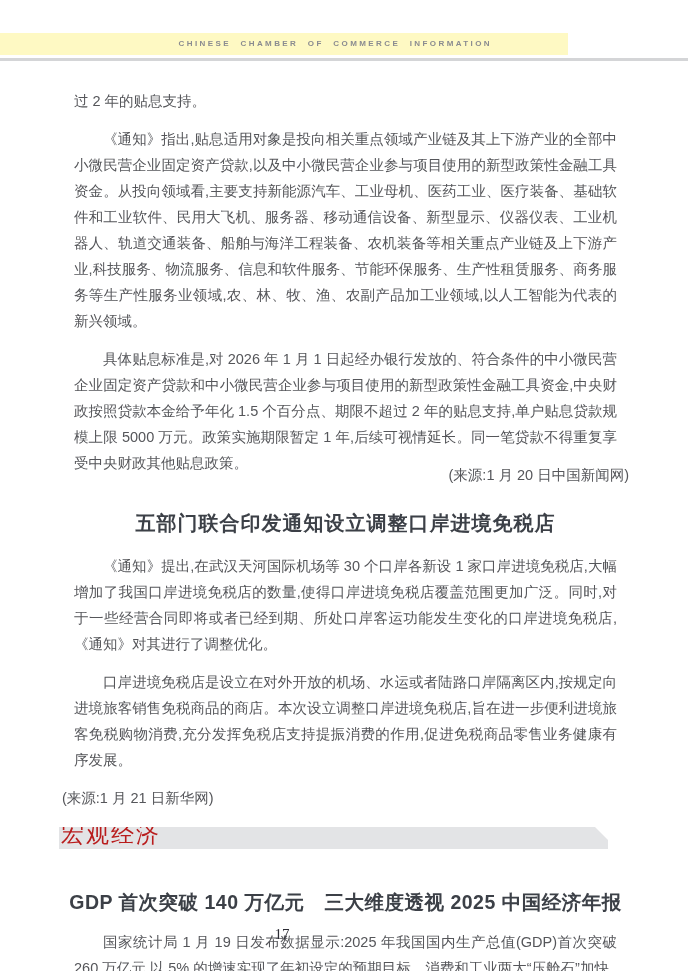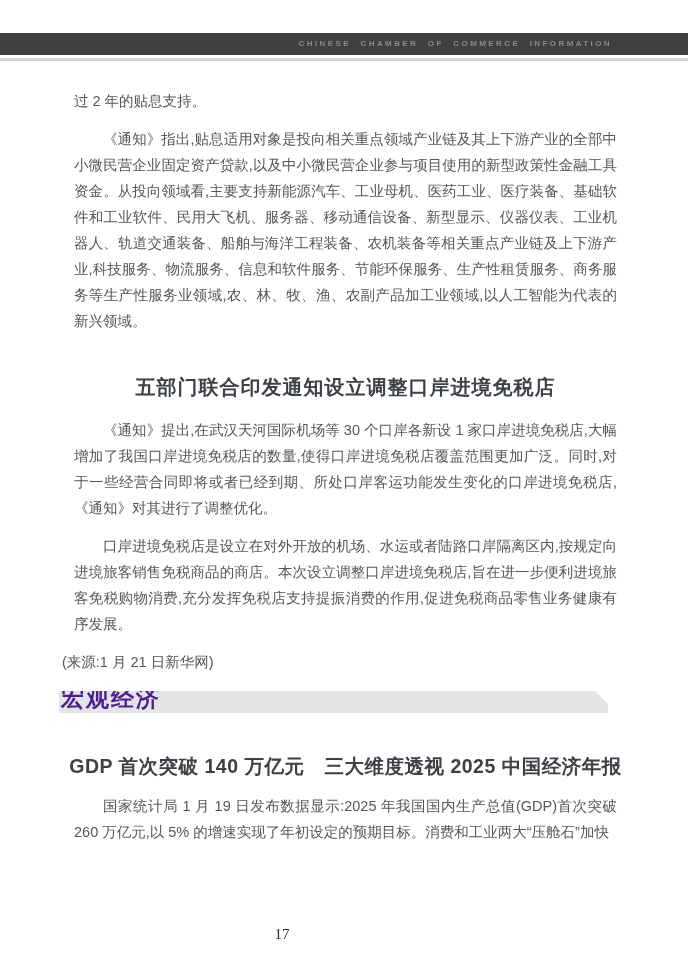--- a/index.html
+++ b/index.html
@@ -2,51 +2,51 @@
 <html><head>
 <meta charset="utf-8">
 <style>
   html,body{margin:0;padding:0;background:#ffffff;}
   .page{
     position:relative;width:688px;height:971px;background:#ffffff;overflow:hidden;
     font-family:"Liberation Sans",sans-serif;
   }
   
   .band{
-    position:absolute;top:33px;left:0;width:688px;height:22px;background:#404040;
+    position:absolute;top:33px;left:0;width:568px;height:22px;background:#fef9c3;
     box-sizing:border-box;padding-right:76px;text-align:right;line-height:22px;
     font-size:8px;font-weight:bold;letter-spacing:2.4px;word-spacing:5px;color:#8a8b90;
   }
   .rule{position:absolute;top:58px;left:0;width:688px;height:3px;background:#d4d5d7;}
   
   .content{
     position:absolute;top:76px;left:62px;width:567px;
     font-size:14.5px;line-height:26px;color:#55565a;text-align:justify;
   }
   .content p{margin:12px;}
   .indent{text-indent:2em;}
   .src-pull{text-align:right;margin-top:-26px;}
   .src-own{text-align:left;}
   .art-title{
     font-size:20px;line-height:30px;font-weight:bold;color:#3c4047;
-    text-align:center;letter-spacing:1px;margin:38px 0 15px 0;
+    text-align:center;letter-spacing:1px;margin:20px 0 15px 0;
   }
   .gdp-title{
     font-size:19.5px;line-height:30px;font-weight:bold;color:#3c4047;
     text-align:center;letter-spacing:0.5px;margin:30px 0 0 0;
   }
   .section-bar{
     position:relative;margin:16px 0 0 -3px;width:549px;height:22px;background:#e3e4e6;
     -webkit-clip-path:polygon(0 0,calc(100% - 13px) 0,100% 13px,100% 100%,0 100%);
     clip-path:polygon(0 0,calc(100% - 13px) 0,100% 13px,100% 100%,0 100%);
   }
   .section-label{
     position:absolute;left:2px;top:-5px;
-    font-family:"Liberation Serif",serif;font-weight:bold;
-    font-size:23px;letter-spacing:2px;color:#4c1d95;
+    font-family:"Liberation Serif",serif;font-weight:normal;
+    font-size:23px;letter-spacing:2px;color:#b91c1c;
   }
   .section-spacer{height:8px;}
   .page-num{
     position:absolute;bottom:28px;left:0;width:564px;text-align:center;
     font-family:"Liberation Serif",serif;font-size:15px;color:#2b2b33;
   }
 </style>
 </head>
 <body>
 
@@ -54,20 +54,22 @@
 
   <div class="band">
     <span>CHINESE CHAMBER OF COMMERCE INFORMATION</span>
   </div>
   <div class="rule"></div>
 
   <div class="content">
 
     <p>过 2 年的贴息支持。</p>
     <p class="indent">《通知》指出,贴息适用对象是投向相关重点领域产业链及其上下游产业的全部中小微民营企业固定资产贷款,以及中小微民营企业参与项目使用的新型政策性金融工具资金。从投向领域看,主要支持新能源汽车、工业母机、医药工业、医疗装备、基础软件和工业软件、民用大飞机、服务器、移动通信设备、新型显示、仪器仪表、工业机器人、轨道交通装备、船舶与海洋工程装备、农机装备等相关重点产业链及上下游产业,科技服务、物流服务、信息和软件服务、节能环保服务、生产性租赁服务、商务服务等生产性服务业领域,农、林、牧、渔、农副产品加工业领域,以人工智能为代表的新兴领域。</p>
+    <p class="indent">具体贴息标准是,对 2026 年 1 月 1 日起经办银行发放的、符合条件的中小微民营企业固定资产贷款和中小微民营企业参与项目使用的新型政策性金融工具资金,中央财政按照贷款本金给予年化 1.5 个百分点、期限不超过 2 年的贴息支持,单户贴息贷款规模上限 5000 万元。政策实施期限暂定 1 年,后续可视情延长。同一笔贷款不得重复享受中央财政其他贴息政策。</p>
+    <div class="src-pull">(来源:1 月 20 日中国新闻网)</div>
 
     <h2 class="art-title">五部门联合印发通知设立调整口岸进境免税店</h2>
     <p class="indent">《通知》提出,在武汉天河国际机场等 30 个口岸各新设 1 家口岸进境免税店,大幅增加了我国口岸进境免税店的数量,使得口岸进境免税店覆盖范围更加广泛。同时,对于一些经营合同即将或者已经到期、所处口岸客运功能发生变化的口岸进境免税店,《通知》对其进行了调整优化。</p>
     <p class="indent">口岸进境免税店是设立在对外开放的机场、水运或者陆路口岸隔离区内,按规定向进境旅客销售免税商品的商店。本次设立调整口岸进境免税店,旨在进一步便利进境旅客免税购物消费,充分发挥免税店支持提振消费的作用,促进免税商品零售业务健康有序发展。</p>
     <div class="src-own">(来源:1 月 21 日新华网)</div>
 
     <div class="section-bar">
       <span class="section-label">宏观经济</span>
     </div>
     <div class="section-spacer"></div>

